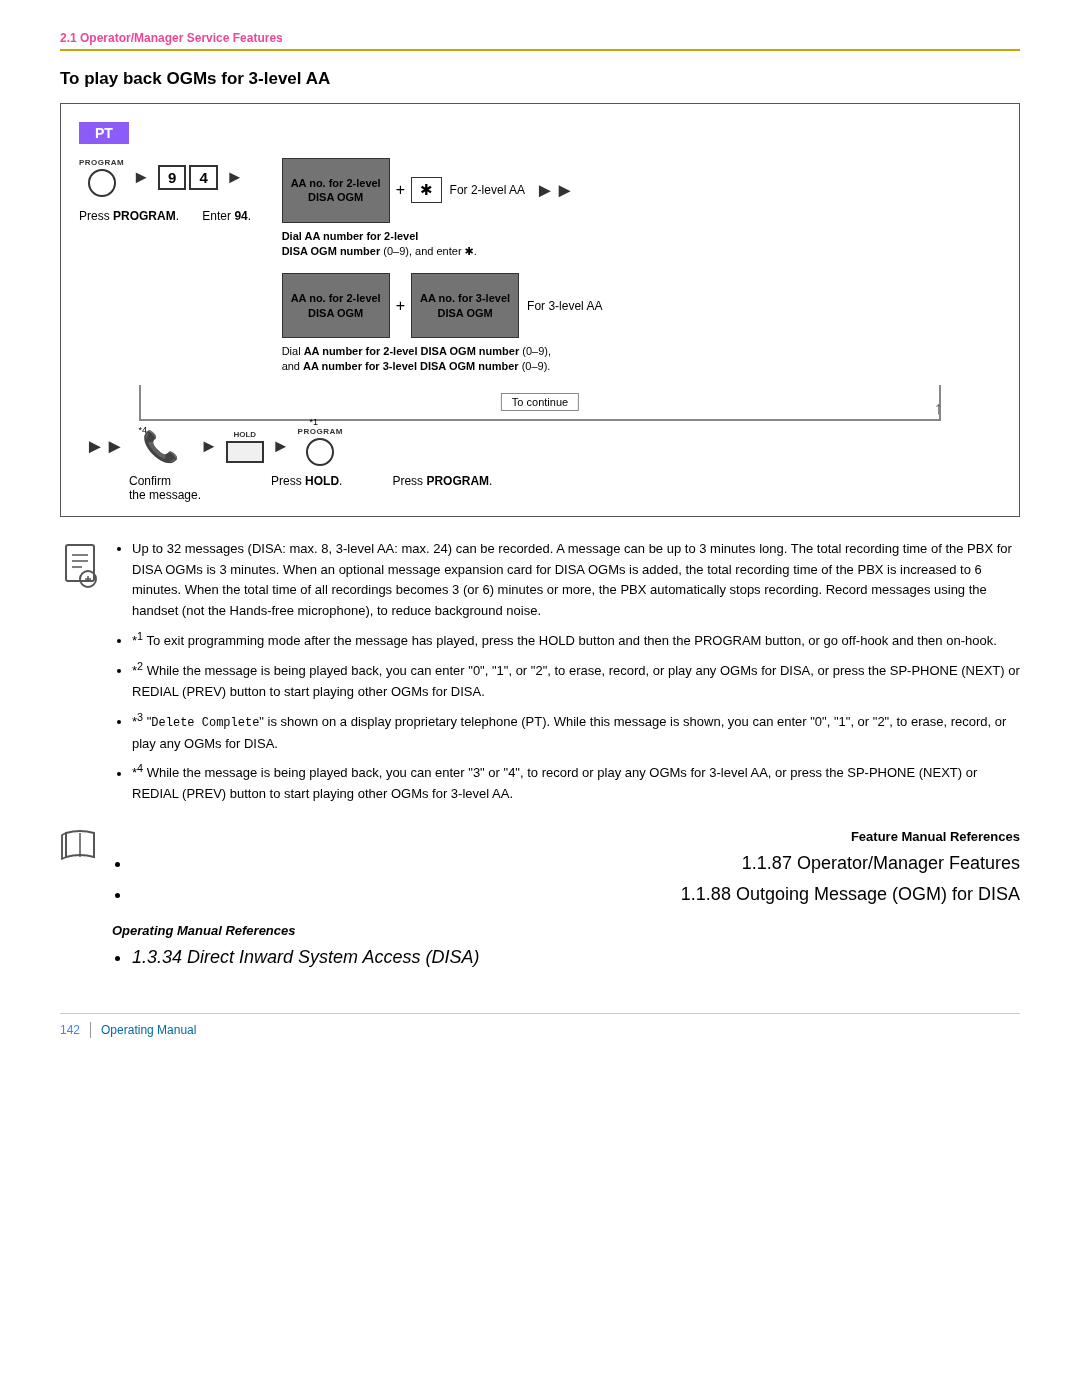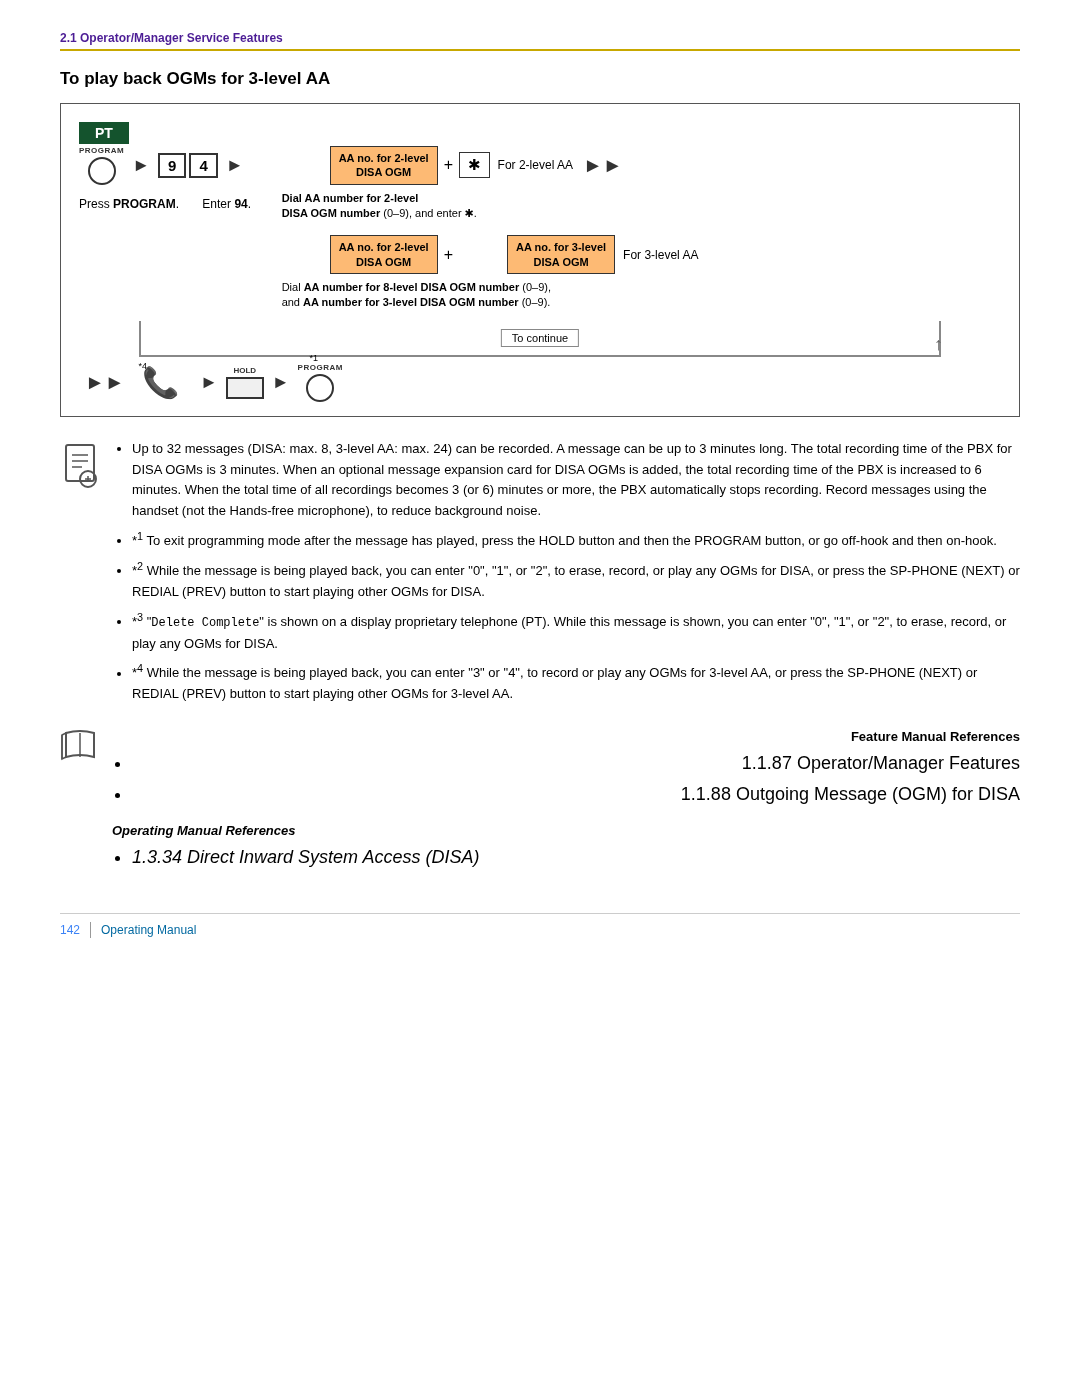--- a/index.html
+++ b/index.html
@@ -19,43 +19,43 @@
       position: relative;
     }
     .top-header {
       border-bottom: 2px solid #c8a800;
       padding-bottom: 4px;
       margin-bottom: 18px;
     }
     .top-header-text {
       font-size: 12px;
       font-weight: bold;
-      color: #4c1d95;
+      color: #ec4899;
     }
     .section-title {
       font-size: 17px;
       font-weight: bold;
       margin-bottom: 14px;
     }
     
     .diagram-box {
       border: 1.5px solid #555;
       padding: 18px 18px 14px 18px;
       margin-bottom: 22px;
       position: relative;
       background: #fff;
     }
     .pt-label {
-      background: #14532d;
+      background: #8b5cf6;
       color: #fff;
       font-size: 14px;
       font-weight: bold;
       padding: 3px 16px;
       display: inline-block;
-      margin-bottom: 2px;
+      margin-bottom: 14px;
     }
     .arrow-right {
       font-size: 18px;
       color: #333;
       margin: 0 8px;
     }
     .arrow-right-double {
       font-size: 20px;
       color: #333;
       margin: 0 6px;
@@ -86,27 +86,26 @@
     .sq-btn {
       border: 2px solid #333;
       padding: 2px 8px;
       font-size: 15px;
       font-weight: bold;
       background: #fff;
       display: inline-block;
     }
     .box-label {
       border: 1.5px solid #333;
-      padding: 4px 8px;
+      padding: 17px 8px;
       text-align: center;
       font-size: 11px;
       font-weight: bold;
       line-height: 1.3;
-      background: #fdba74;
-      margin-left: 48px;
+      background: #737373;
     }
     .star-box {
       border: 1.5px solid #333;
       padding: 3px 8px;
       font-size: 15px;
       display: flex;
       align-items: center;
       justify-content: center;
       background: #fff;
     }
@@ -394,21 +393,21 @@
         </div>
 
         <div class="right-bottom-row">
           <div class="box-label">AA no. for 2-level<br><span class="bold">DISA OGM</span></div>
           <span class="plus-sign">+</span>
           <div class="box-label">AA no. for 3-level<br><span class="bold">DISA OGM</span></div>
           <span class="for-level-text">For 3-level AA</span>
         </div>
 
         <div class="right-bottom-desc">
-          Dial <span class="bold">AA number for 8-level DISA OGM number</span> (0–9),<br>
+          Dial <span class="bold">AA number for 2-level DISA OGM number</span> (0–9),<br>
           and <span class="bold">AA number for 3-level DISA OGM number</span> (0–9).
         </div>
       </div>
     </div>
 
     
     <div class="continue-area">
       <div class="continue-h-line"></div>
       <div class="continue-left-vert"></div>
       <div class="continue-right-vert"></div>
@@ -437,20 +436,32 @@
       <div style="position:relative;">
         <span style="font-size:9px; position:absolute; top:-10px; left:12px;">*1</span>
         <div class="program-btn">
           <span class="program-label">PROGRAM</span>
           <div class="circle-btn"></div>
         </div>
       </div>
     </div>
 
     
+    <div class="caption-row">
+      <div class="caption-item" style="margin-left:50px;">
+        <span>Confirm</span>
+        <span>the message.</span>
+      </div>
+      <div class="caption-item" style="margin-left:40px;">
+        <span>Press <span class="bold">HOLD</span>.</span>
+      </div>
+      <div class="caption-item" style="margin-left:20px;">
+        <span>Press <span class="bold">PROGRAM</span>.</span>
+      </div>
+    </div>
 
   </div>
 
   <div class="notes-section">
 
     <div class="note-icon">
       <svg class="note-icon-svg" viewBox="0 0 40 50" fill="none" xmlns="http://www.w3.org/2000/svg">
         <rect x="6" y="4" width="28" height="36" rx="2" fill="none" stroke="#555" stroke-width="2"></rect>
         <line x1="12" y1="14" x2="28" y2="14" stroke="#555" stroke-width="1.5"></line>
         <line x1="12" y1="20" x2="28" y2="20" stroke="#555" stroke-width="1.5"></line>

